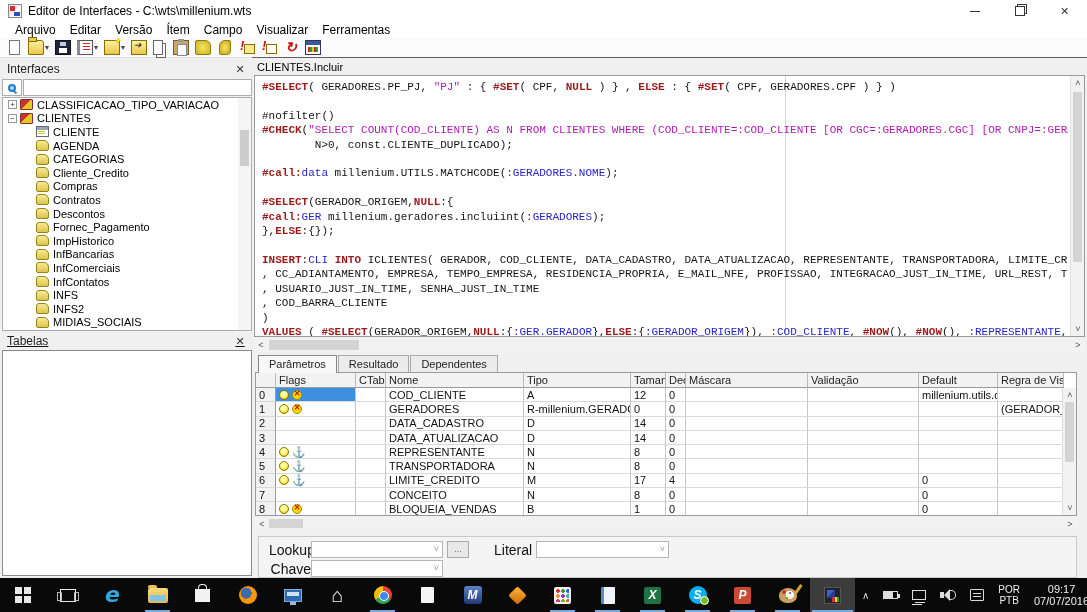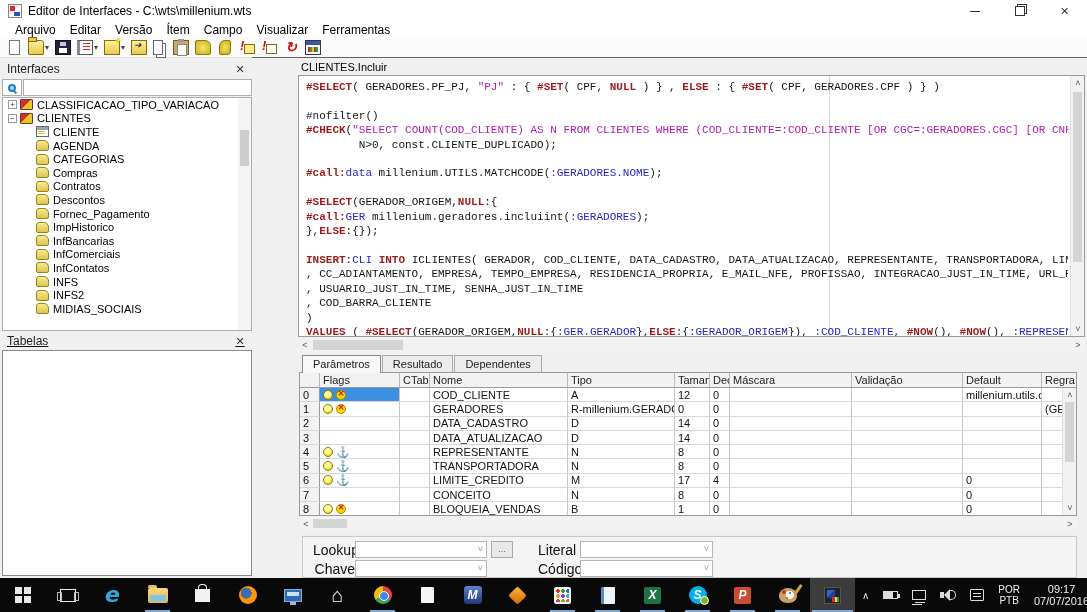--- a/index.html
+++ b/index.html
@@ -80,21 +80,21 @@
   .ti-form { width:13px; height:11px; background:#fff; border:1px solid #667; }
   .ti-form::before { content:""; display:block; height:3px; background:#9aa2b8; }
   .ti-form::after { content:""; display:block; margin:1px; width:7px; height:4px; background:repeating-linear-gradient(#cc2 0 1px, #fff 1px 2px); }
   .tree-scroll { position:absolute; right:0; top:0; bottom:0; width:13px; background:#f5f5f5; }
   .tree-thumb { position:absolute; left:2px; right:2px; top:32px; height:36px; background:#cdcdcd; }
 
   .tabelas-panel { position:absolute; left:0; top:272px; right:0; bottom:0;text-decoration:underline; }
   .tabelas-box { position:absolute; left:0; top:18px; right:0; bottom:0; background:#fff; border:1px solid #8a8a8a; }
 
   
-  .right-col { position:absolute; left:254px; top:0; right:2px; bottom:2px;margin-left:44px; }
+  .right-col { position:absolute; left:254px; top:0; right:2px; bottom:2px; }
   .editor-hdr { height:17px; font-size:11px; color:#000; padding:3px 0 0 3px; background:#f0f0f0; }
   .editor { position:absolute; left:0; top:17px; right:0; height:262px; background:#fff; border:1px solid #9a9a9a; overflow:hidden; }
   .code { position:absolute; left:7px; top:4px; right:16px; bottom:0; font-family:"Liberation Mono","DejaVu Sans Mono",monospace; font-size:11px; line-height:14.4px; white-space:pre; overflow:hidden; }
   .tk-k { color:#9c1c1c; font-weight:bold; }
   .tk-s { color:#b01cb0; }
   .tk-p { color:#2525c8; }
   .tk-n { color:#141414; }
   .margin-guide { position:absolute; left:530px; top:0; bottom:0; width:1px; background:#d8d8d8; }
   .ed-vscroll { position:absolute; right:0; top:0; bottom:0; width:14px; background:#f2f2f2; border-left:1px solid #e0e0e0; }
   .ed-vthumb { position:absolute; left:2px; right:2px; top:16px; height:170px; background:#d4d4d4; }
@@ -304,20 +304,25 @@
                   <span>AGENDA</span>
                 </div>
                 <div class="tree-row" style="padding-left: 18px;">
                   <span class="exp-none"></span>
                   <span class="ti ti-folder"></span>
                   <span>CATEGORIAS</span>
                 </div>
                 <div class="tree-row" style="padding-left: 18px;">
                   <span class="exp-none"></span>
                   <span class="ti ti-folder"></span>
+                  <span>Cliente_Credito</span>
+                </div>
+                <div class="tree-row" style="padding-left: 18px;">
+                  <span class="exp-none"></span>
+                  <span class="ti ti-folder"></span>
                   <span>Compras</span>
                 </div>
                 <div class="tree-row" style="padding-left: 18px;">
                   <span class="exp-none"></span>
                   <span class="ti ti-folder"></span>
                   <span>Contratos</span>
                 </div>
                 <div class="tree-row" style="padding-left: 18px;">
                   <span class="exp-none"></span>
                   <span class="ti ti-folder"></span>
@@ -572,24 +577,20 @@
             <span class="dots-btn" style="margin-left:4px;">...</span>
           </div>
           <div class="frow" style="left:10px; top:23px;">
             <span class="flabel" style="width:42px;text-align:right;">Chave</span>
             <span class="combo" style="width:132px;"><span></span></span>
           </div>
           <div class="frow" style="left:235px; top:4px;">
             <span class="flabel" style="width:42px;">Literal</span>
             <span class="combo" style="width:133px;"><span></span></span>
           </div>
-          <div class="frow" style="left:235px; top:23px;">
-            <span class="flabel" style="width:42px;">Código</span>
-            <span class="combo" style="width:133px;"><span></span></span>
-          </div>
         </div>
       </div>
     </div>
   </div>
 
   <div class="taskbar">
     <div id="tb-buttons" style="display:flex;">
         <div class="tb-slot">
           <i class="tk-ic tk-windows">
             <i></i>

